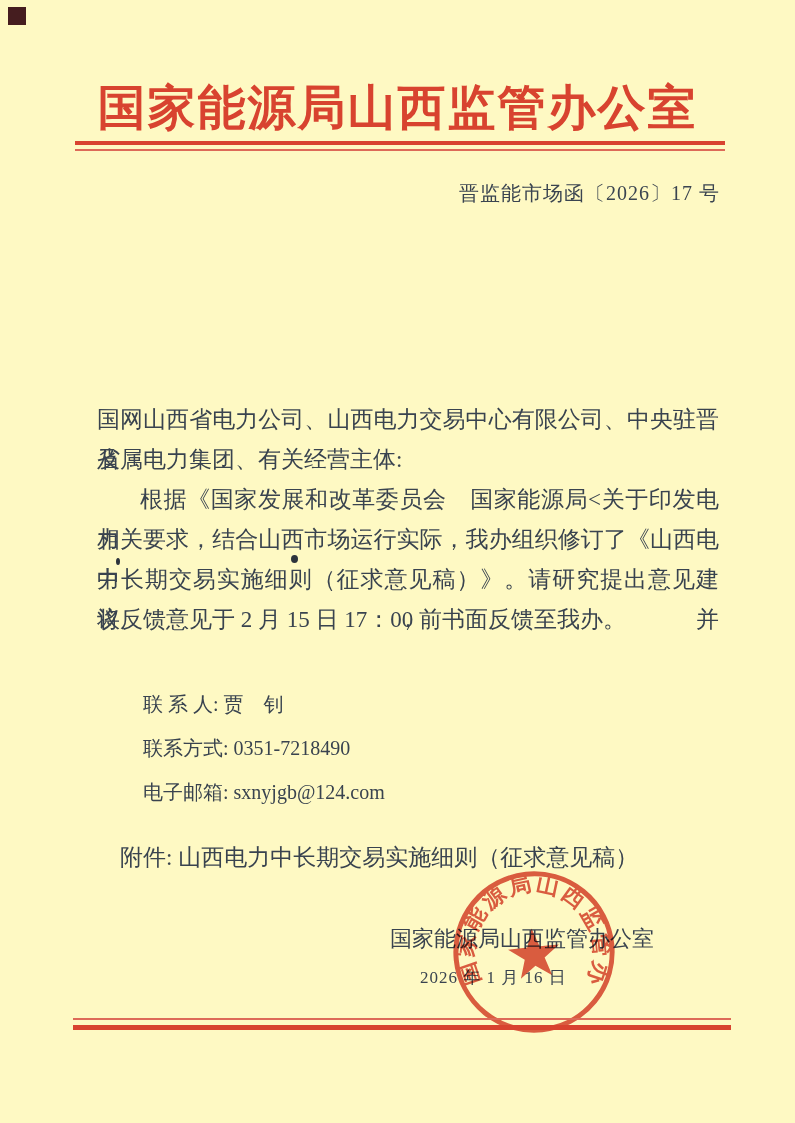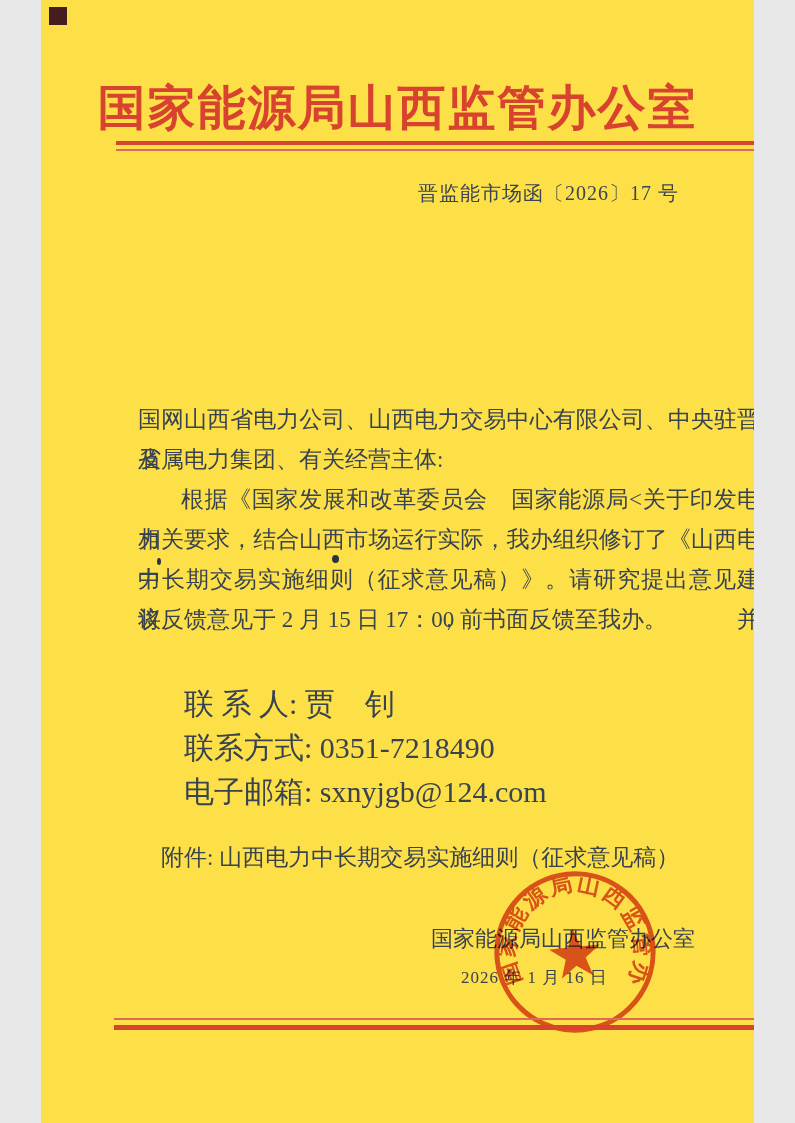--- a/index.html
+++ b/index.html
@@ -1,20 +1,20 @@
 <!DOCTYPE html>
 <html><head>
 <meta charset="utf-8">
 <style>
   html,body{margin:0;padding:0;background:#e8e8e8;}
   .page{
     position:relative;
-    width:713px;height:1123px;
+    width:795px;height:1123px;
     margin:0 auto;
-    background:#fde047;
+    background:#fef9c3;
     overflow:hidden;
     font-family:"Liberation Serif","DejaVu Serif",serif;
   }
   .ink-square{
     position:absolute;left:8px;top:7px;width:18px;height:18px;
     background:#451d1f;
   }
   .org-header{
     position:absolute;left:0;right:0;top:76px;
     text-align:center;
@@ -47,21 +47,21 @@
   }
   .bline{height:40px;line-height:40px;white-space:nowrap;}
   .bline.just{
     white-space:normal;
     text-align:justify;text-align-last:justify;
     text-justify:inter-character;
   }
   .bline.indent{text-indent:43px;}
   .contact-block{
     position:absolute;left:143px;top:682px;
-    font-size:30px;color:#39434f;
+    font-size:20px;color:#39434f;
   }
   .cline{height:44px;line-height:44px;white-space:nowrap;}
   .attachment{
     position:absolute;left:120px;top:842px;
     font-size:23px;color:#39434f;white-space:nowrap;
   }
   .sig-org{
     position:absolute;left:390px;top:924px;
     font-size:22px;color:#39434f;white-space:nowrap;
   }

